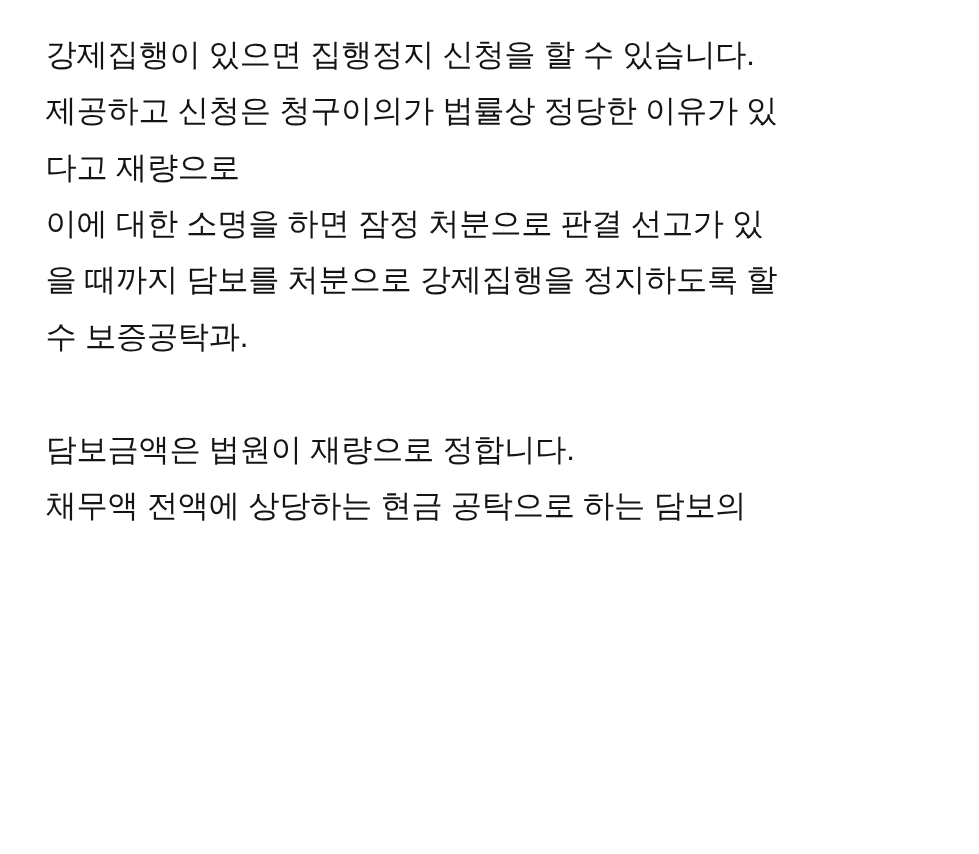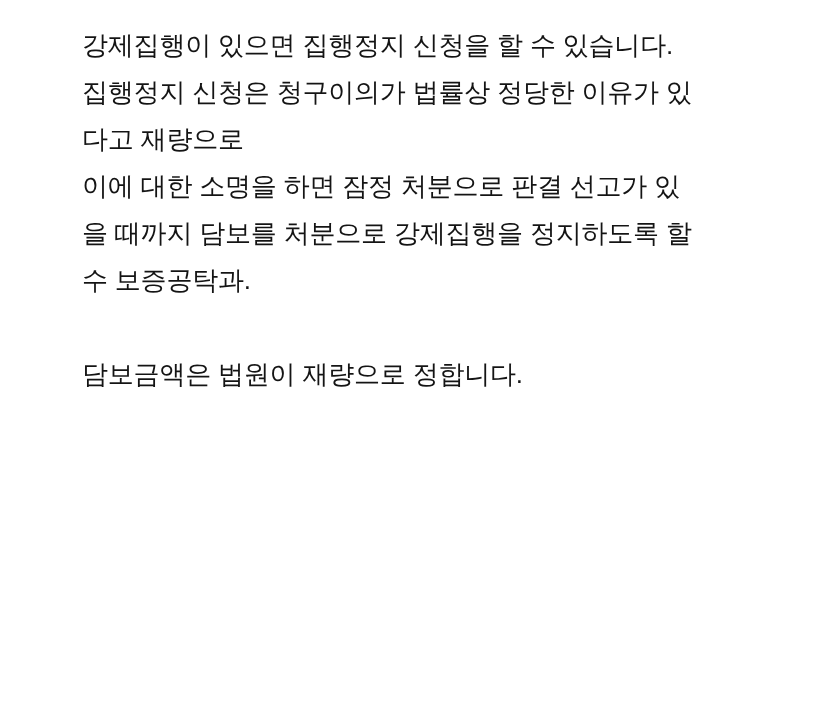--- a/index.html
+++ b/index.html
@@ -20,21 +20,20 @@
     height: 712px;
     padding: 22px 36px 0 38px;
     background: #ffffff;
   }
   .block {
     font-size: 26px;
     line-height: 47px;
     letter-spacing: -0.2px;
     color: #141414;
     word-break: keep-all;
-    margin-left: 44px;
   }
   .para {
     margin: 0;
   }
   .spacer {
     height: 47px;
   }
   .line {
     display: block;
     white-space: pre;
@@ -42,28 +41,29 @@
 </style>
 </head>
 <body>
 
 <div class="page">
 
   <div class="block">
 
     <p class="para">
       <span class="line">강제집행이 있으면 집행정지 신청을 할 수 있습니다.</span>
-      <span class="line">집행정지 신청은 청구이의가 법률상 정당한 이유가 있</span>
+      <span class="line">제공하고 신청은 청구이의가 법률상 정당한 이유가 있</span>
       <span class="line">다고 재량으로</span>
       <span class="line">이에 대한 소명을 하면 잠정 처분으로 판결 선고가 있</span>
       <span class="line">을 때까지 담보를 처분으로 강제집행을 정지하도록 할</span>
       <span class="line">수 보증공탁과.</span>
     </p>
 
     <div class="spacer"></div>
 
     <p class="para">
       <span class="line">담보금액은 법원이 재량으로 정합니다.</span>
+      <span class="line">채무액 전액에 상당하는 현금 공탁으로 하는 담보의</span>
     </p>
 
   </div>
 
 </div>
 
 </body></html>

